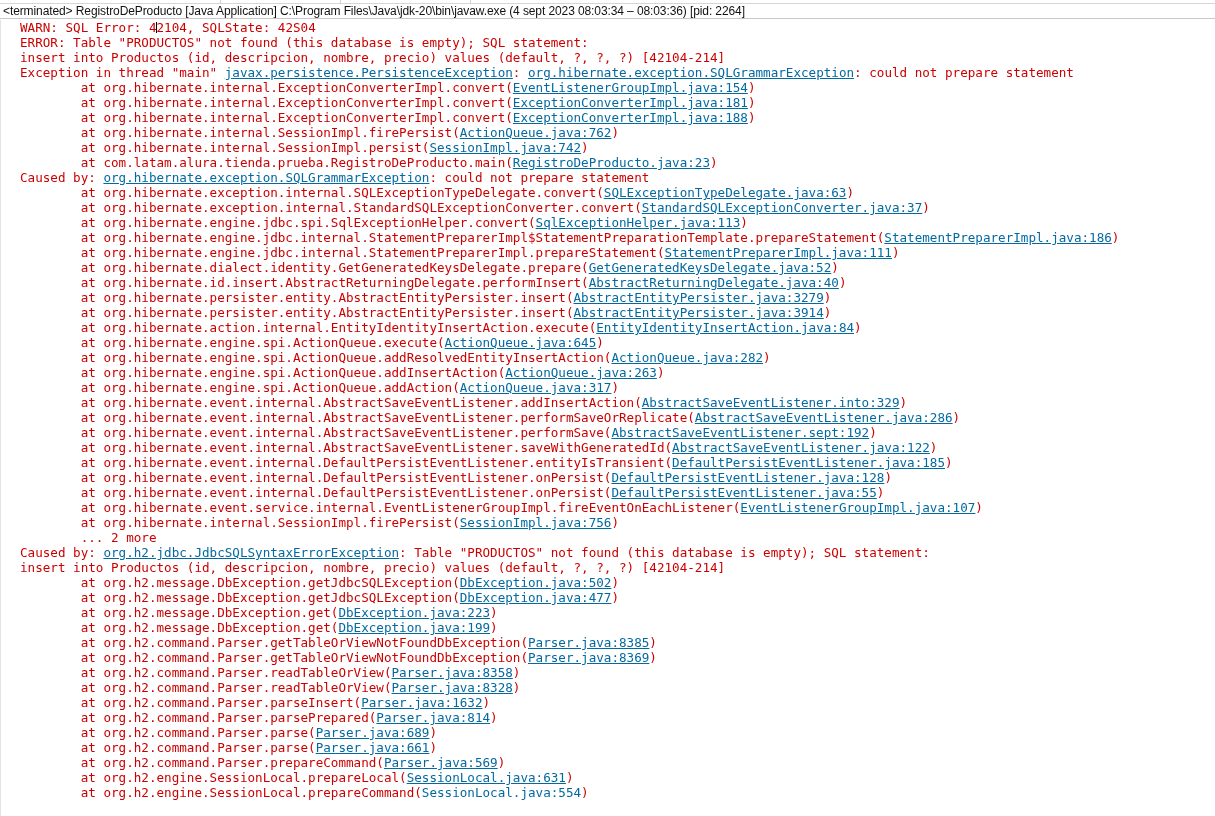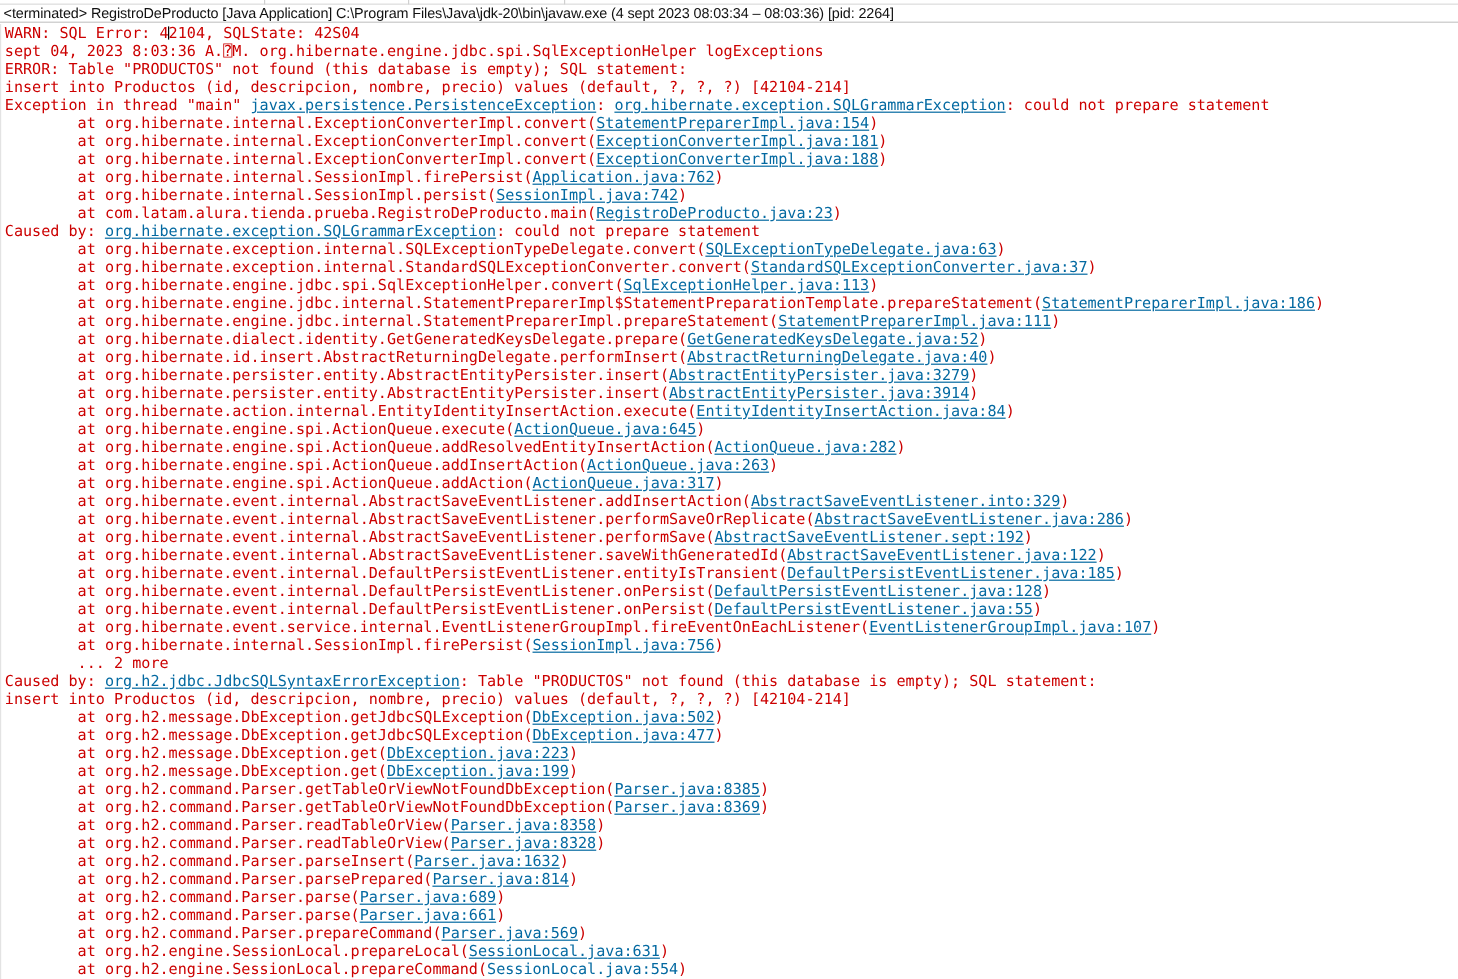--- a/index.html
+++ b/index.html
@@ -67,21 +67,21 @@
     box-sizing: border-box;
     overflow: hidden;
   }
   .line {
     height: 15px;
     line-height: 15px;
     font-family: "DejaVu Sans Mono", monospace;
     font-size: 12.6px;
     white-space: pre;
     color: #cc0000;
-    padding-left: 3px;
+    padding-left: 19px;
     letter-spacing: 0px;
   }
   .line.err { color: #cc0000; }
   .lnk {
     color: #0369a1;
     text-decoration: underline;
   }
   .lnk.nound { text-decoration: none; text-align: right; }
   .caret {
     display: inline-block;
@@ -100,28 +100,27 @@
   <div class="panel-top-edge">
     <div class="tab-seam" style="left:220px;"></div>
     <div class="tab-seam" style="left:340px;"></div>
     <div class="tab-seam" style="left:470px;"></div>
   </div>
 
   <div class="titlebar">&lt;terminated&gt; RegistroDeProducto [Java Application] C:\Program Files\Java\jdk-20\bin\javaw.exe  (4 sept 2023 08:03:34 – 08:03:36) [pid: 2264]</div>
 
   <div class="console-body" id="console-output">
       <div class="line err"><span>WARN: SQL Error: 4</span><span class="caret"></span><span>2104, SQLState: 42S04</span></div>
-      <div class="line err"><span>sept 04, 2023 8:03:36 A.⍰M. org.hibernate.engine.jdbc.spi.SqlExceptionHelper logExceptions</span></div>
       <div class="line err"><span>ERROR: Table "PRODUCTOS" not found (this database is empty); SQL statement:</span></div>
       <div class="line err"><span>insert into Productos (id, descripcion, nombre, precio) values (default, ?, ?, ?) [42104-214]</span></div>
       <div class="line err"><span>Exception in thread "main" </span><span class="lnk">javax.persistence.PersistenceException</span><span>: </span><span class="lnk">org.hibernate.exception.SQLGrammarException</span><span>: could not prepare statement</span></div>
-      <div class="line err"><span>        at org.hibernate.internal.ExceptionConverterImpl.convert(</span><span class="lnk">StatementPreparerImpl.java:154</span><span>)</span></div>
+      <div class="line err"><span>        at org.hibernate.internal.ExceptionConverterImpl.convert(</span><span class="lnk">EventListenerGroupImpl.java:154</span><span>)</span></div>
       <div class="line err"><span>        at org.hibernate.internal.ExceptionConverterImpl.convert(</span><span class="lnk">ExceptionConverterImpl.java:181</span><span>)</span></div>
       <div class="line err"><span>        at org.hibernate.internal.ExceptionConverterImpl.convert(</span><span class="lnk">ExceptionConverterImpl.java:188</span><span>)</span></div>
-      <div class="line err"><span>        at org.hibernate.internal.SessionImpl.firePersist(</span><span class="lnk">Application.java:762</span><span>)</span></div>
+      <div class="line err"><span>        at org.hibernate.internal.SessionImpl.firePersist(</span><span class="lnk">ActionQueue.java:762</span><span>)</span></div>
       <div class="line err"><span>        at org.hibernate.internal.SessionImpl.persist(</span><span class="lnk">SessionImpl.java:742</span><span>)</span></div>
       <div class="line err"><span>        at com.latam.alura.tienda.prueba.RegistroDeProducto.main(</span><span class="lnk">RegistroDeProducto.java:23</span><span>)</span></div>
       <div class="line err"><span>Caused by: </span><span class="lnk">org.hibernate.exception.SQLGrammarException</span><span>: could not prepare statement</span></div>
       <div class="line err"><span>        at org.hibernate.exception.internal.SQLExceptionTypeDelegate.convert(</span><span class="lnk">SQLExceptionTypeDelegate.java:63</span><span>)</span></div>
       <div class="line err"><span>        at org.hibernate.exception.internal.StandardSQLExceptionConverter.convert(</span><span class="lnk">StandardSQLExceptionConverter.java:37</span><span>)</span></div>
       <div class="line err"><span>        at org.hibernate.engine.jdbc.spi.SqlExceptionHelper.convert(</span><span class="lnk">SqlExceptionHelper.java:113</span><span>)</span></div>
       <div class="line err"><span>        at org.hibernate.engine.jdbc.internal.StatementPreparerImpl$StatementPreparationTemplate.prepareStatement(</span><span class="lnk">StatementPreparerImpl.java:186</span><span>)</span></div>
       <div class="line err"><span>        at org.hibernate.engine.jdbc.internal.StatementPreparerImpl.prepareStatement(</span><span class="lnk">StatementPreparerImpl.java:111</span><span>)</span></div>
       <div class="line err"><span>        at org.hibernate.dialect.identity.GetGeneratedKeysDelegate.prepare(</span><span class="lnk">GetGeneratedKeysDelegate.java:52</span><span>)</span></div>
       <div class="line err"><span>        at org.hibernate.id.insert.AbstractReturningDelegate.performInsert(</span><span class="lnk">AbstractReturningDelegate.java:40</span><span>)</span></div>

